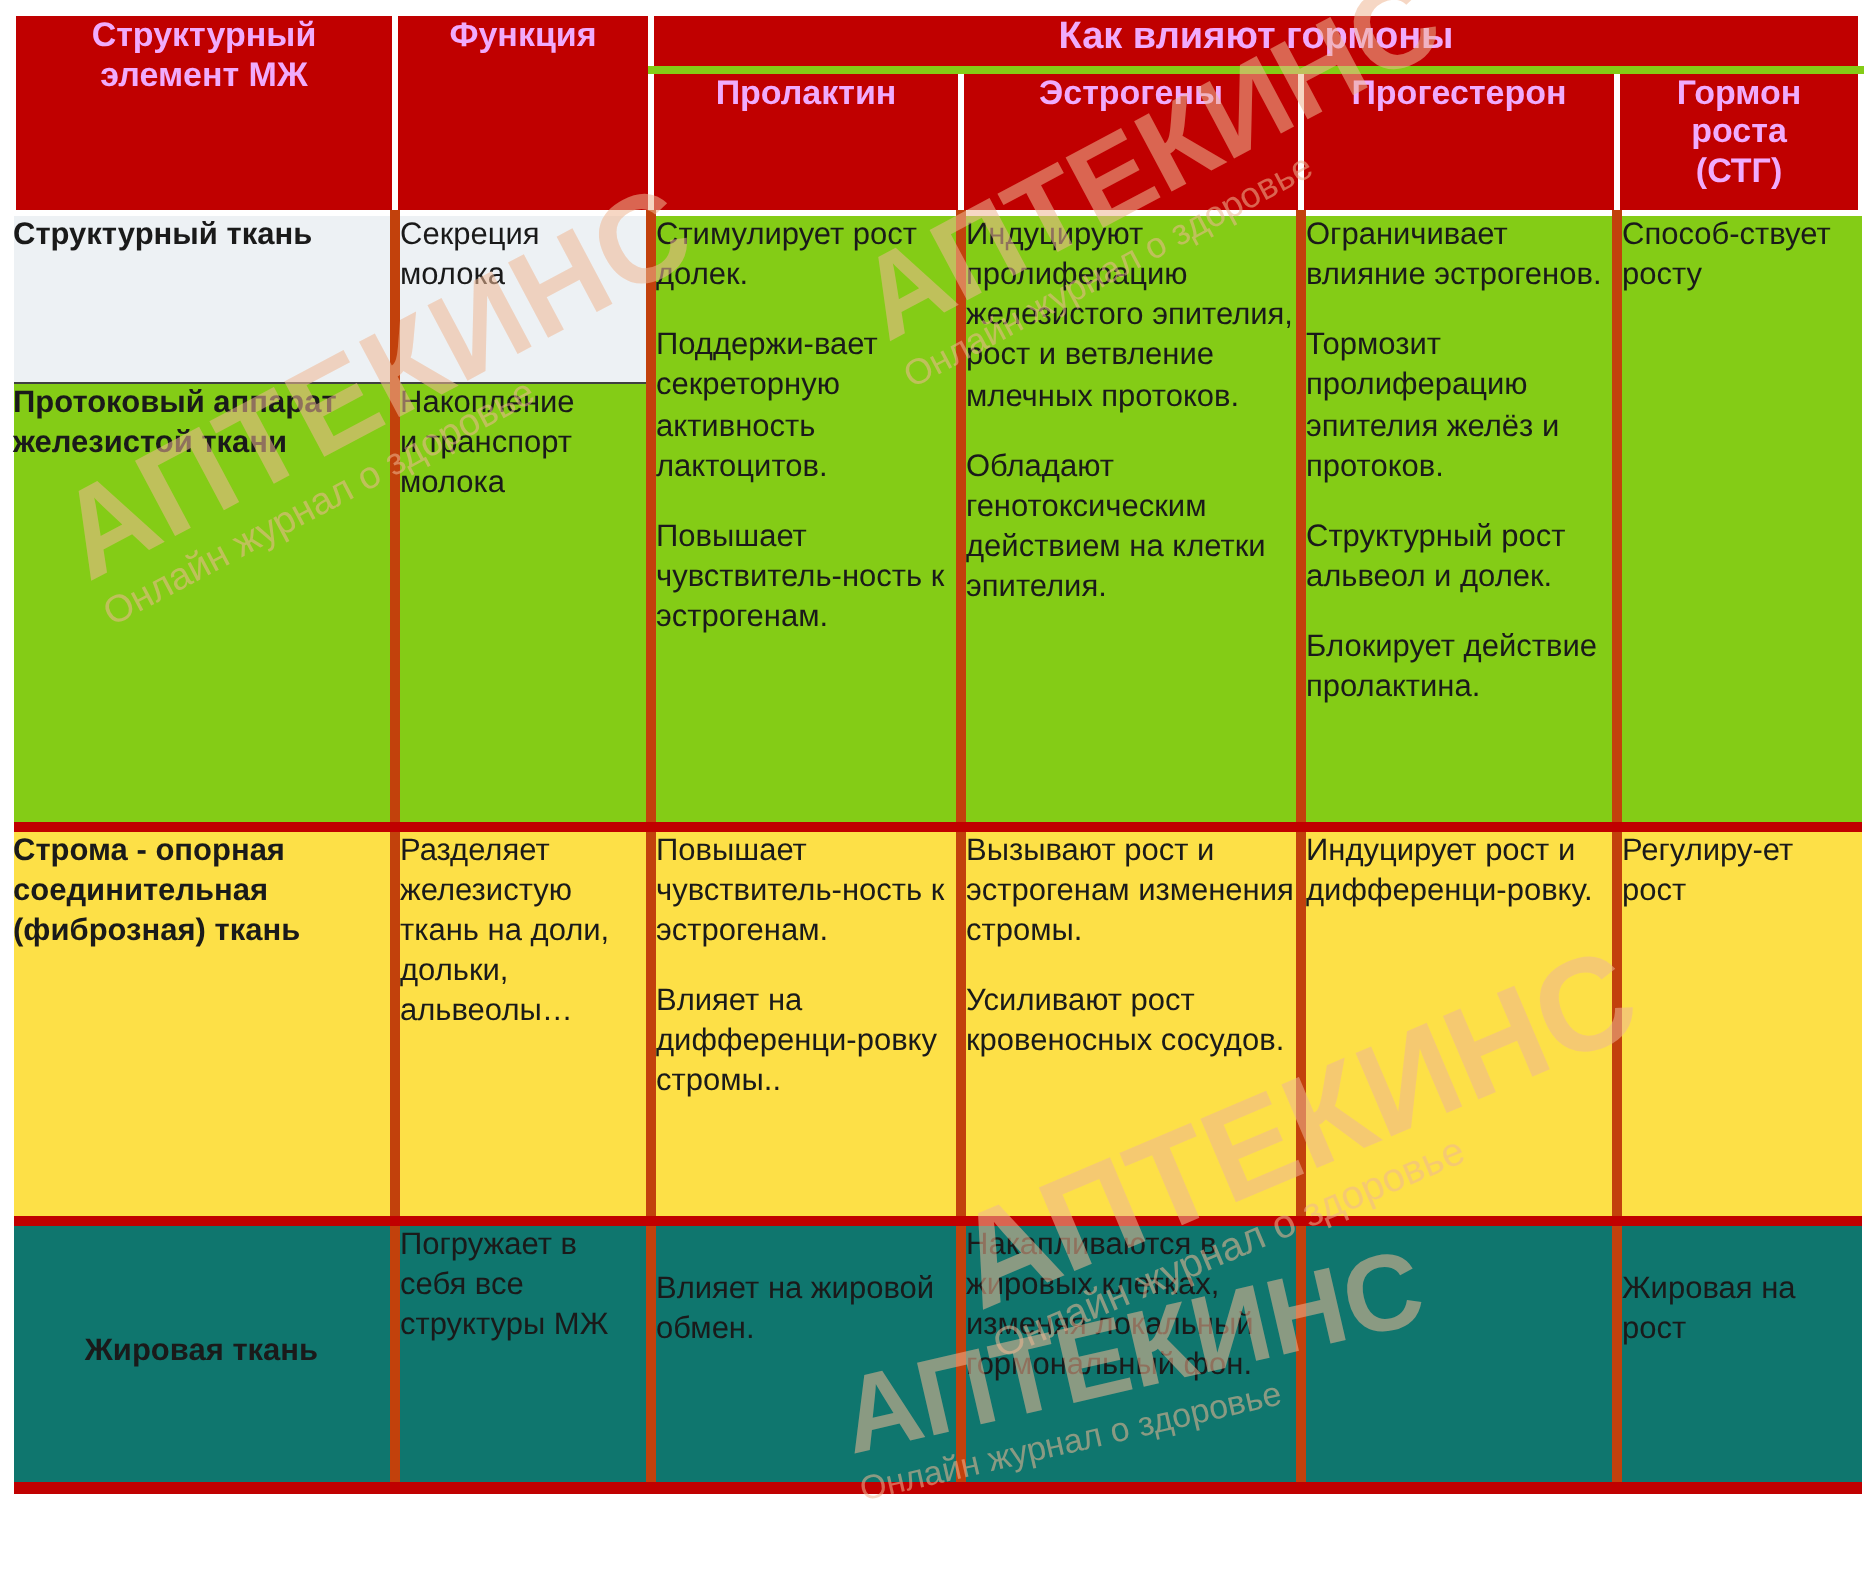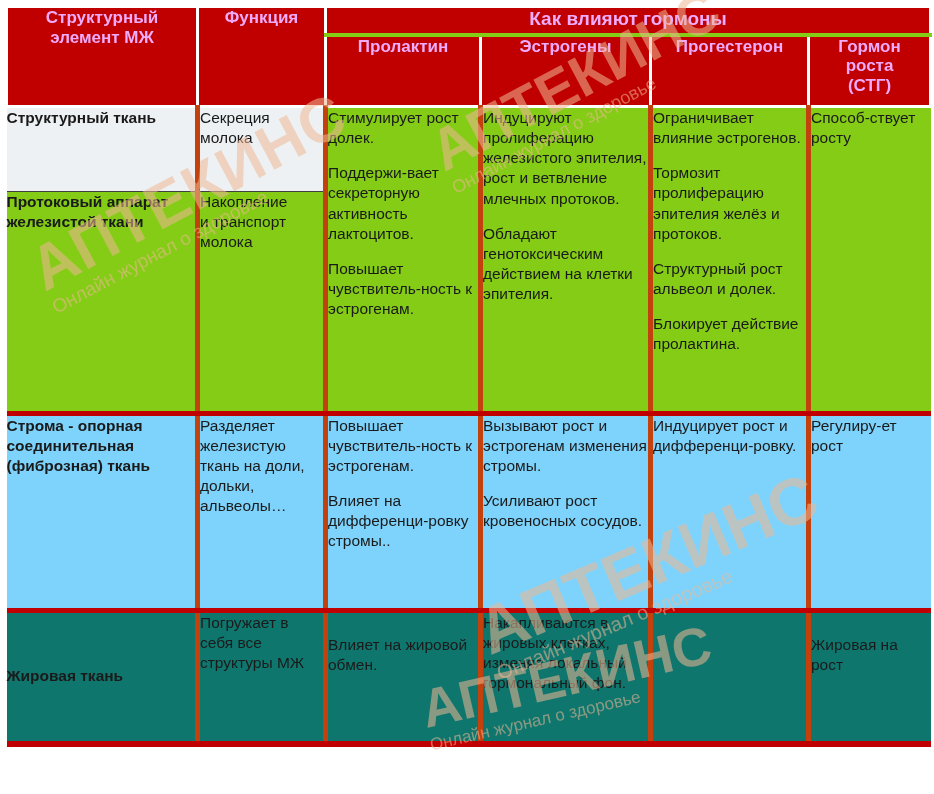--- a/index.html
+++ b/index.html
@@ -98,21 +98,21 @@
     padding: 7px 9px 7px 10px;
     border-left: 5px solid #c2410c;
     border-right: 1px solid #404040;
     background: #FCE6D8;
   }
   td.cell p { margin: 0 0 15px 0; }
   td.cell p:last-child { margin-bottom: 0; }
 
   td.bg-grey   { background: #EDF1F4; }
   td.bg-peach  { background: #84cc16; }
-  td.bg-yellow { background: #7dd3fc; }
+  td.bg-yellow { background: #fde047; }
   td.bg-white  { background: #0f766e; }
 
   td.no-left  { border-left: none; }
   td.no-right { border-right: none; }
 
   .thinline { border-bottom: 1px solid #404040; }
 
   
   tr.sep td {
     padding: 0;
@@ -248,21 +248,21 @@
         <p>Регулиру-ет рост</p>
       </td>
     </tr>
 
     <tr class="sep">
       <td colspan="6"></td>
     </tr>
 
     <tr>
       <td class="cell bg-white first-col no-left" style="height:128px; vertical-align:middle;">
-        <p style="text-align:left"><span class="label-strong">Жировая</span>
+        <p style="text-align:center"><span class="label-strong">Жировая</span>
            <span class="label-reg">ткань</span></p>
       </td>
       <td class="cell bg-white">
         <p>Погружает в себя все структуры МЖ</p>
       </td>
       <td class="cell bg-white" style="padding-top:22px">
         <p>Влияет на жировой обмен.</p>
       </td>
       <td class="cell bg-white">
         <p>Накапливаются в жировых клетках, изменяя локальный гормональный фон.</p>

